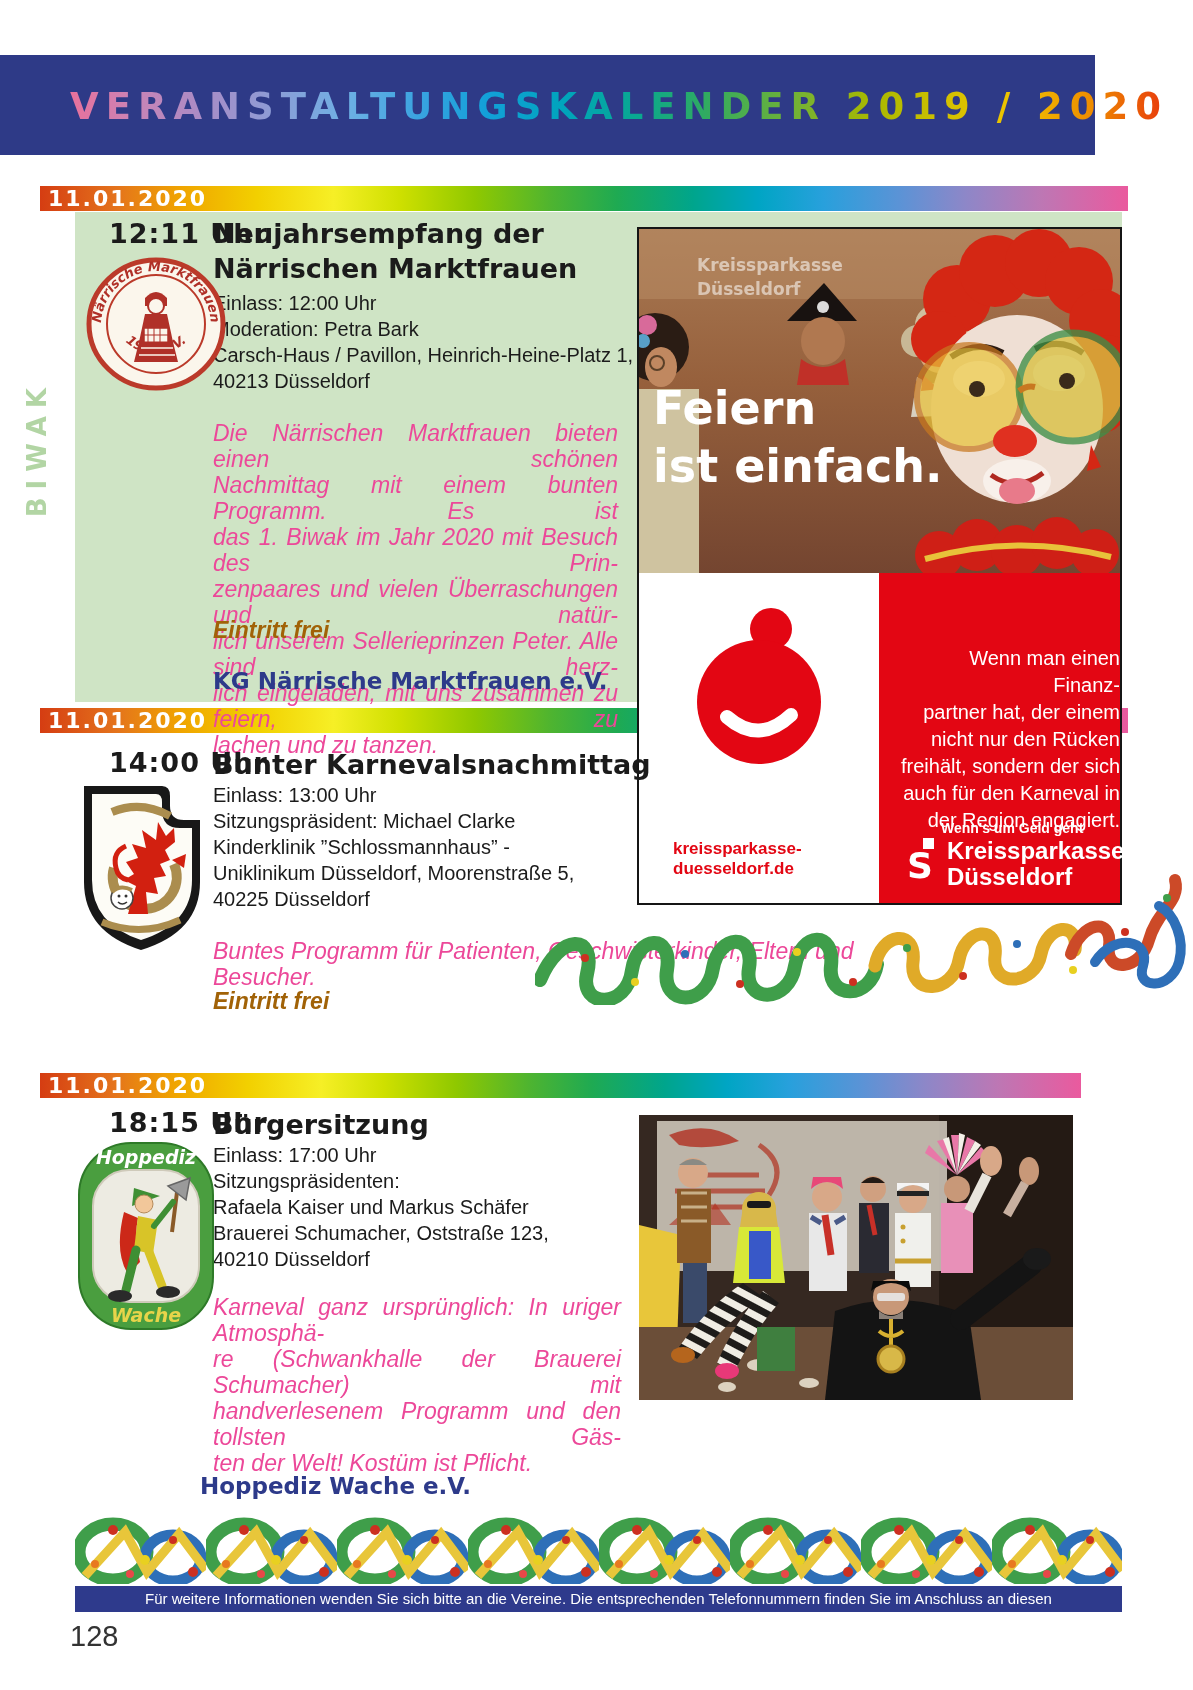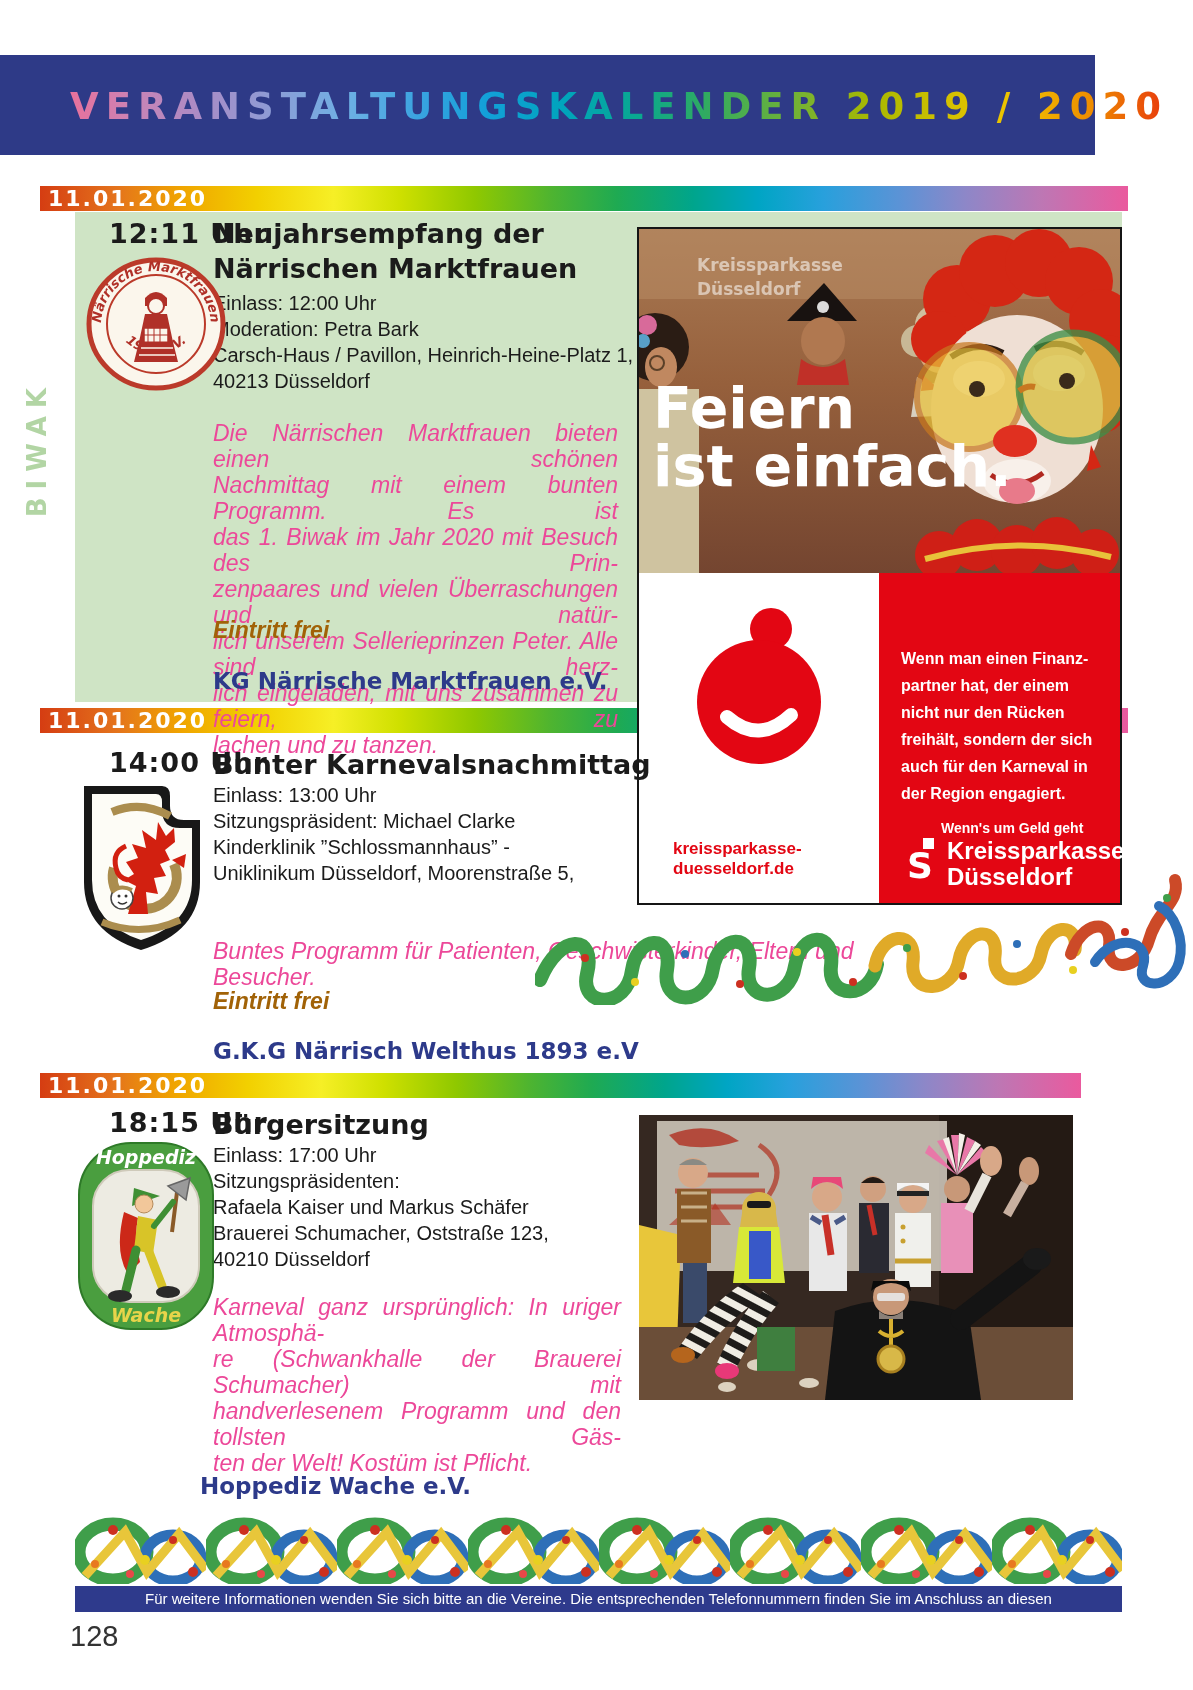--- a/index.html
+++ b/index.html
@@ -43,29 +43,29 @@
 
   .e1-time{left:85px;top:218px;}  .e1-title{left:213px;top:216px;}
   .e1-details{left:213px;top:290px;} .logo1{left:85px;top:256px;}
   .e1-desc{left:213px;top:420px;width:405px;}
   .e1-adm{left:213px;top:617px;}  .e1-org{left:213px;top:668px;}
 
   
   .ad{position:absolute;left:637px;top:227px;width:481px;height:674px;border:2px solid #151515;background:#fff;}
   .ad-photo{position:relative;width:481px;height:344px;overflow:hidden;}
   .ad-headline{position:absolute;left:14px;top:150px;font-family:"DejaVu Sans",sans-serif;
-    font-weight:800;font-size:57px;line-height:58px;color:#fff;}
+    font-weight:800;font-size:46px;line-height:58px;color:#fff;}
   .ad-sign{position:absolute;left:58px;top:24px;color:rgba(255,255,255,.55);
     font-family:"DejaVu Sans",sans-serif;font-weight:700;font-size:17px;line-height:24px;}
   .ad-bottom{position:absolute;left:0;top:344px;width:481px;height:330px;display:flex;}
   .ad-white{position:relative;width:240px;background:#fff;}
   .clown-icon{position:absolute;left:50px;top:34px;}
   .ad-site{position:absolute;left:34px;bottom:24px;font-weight:700;font-size:17px;color:#e30613;}
   .ad-red{position:relative;flex:1;background:#e30613;color:#fff;}
-  .ad-body{position:absolute;left:22px;top:72px;font-weight:700;font-size:16px;line-height:27px;}
+  .ad-body{position:absolute;left:22px;top:72px;font-weight:400;font-size:20px;line-height:27px;text-align:right;}
   .ad-slogan{position:absolute;left:62px;top:247px;font-size:14px;font-weight:600;}
   .ad-brand{position:absolute;left:30px;top:265px;display:flex;gap:10px;align-items:flex-start;}
   .ad-brand-name{font-size:24px;line-height:26px;font-weight:700;}
 
   .e2-time{left:85px;top:747px;}  .e2-title{left:213px;top:747px;}
   .e2-details{left:213px;top:782px;} .logo2{left:78px;top:782px;}
   .e2-note{left:213px;top:938px;width:680px;}
   .e2-adm{left:213px;top:988px;}  .e2-org{left:213px;top:1038px;}
   .streamer{left:535px;top:862px;}
 
@@ -261,41 +261,41 @@
 
   <div class="abs time e2-time">14:00 Uhr</div>
   <div class="abs etitle e2-title">
       <div>Bunter Karnevalsnachmittag</div>
     </div>
   <div class="abs details e2-details">
       <div>Einlass: 13:00 Uhr</div>
       <div>Sitzungspräsident: Michael Clarke</div>
       <div>Kinderklinik ”Schlossmannhaus” -</div>
       <div>Uniklinikum Düsseldorf, Moorenstraße 5,</div>
+      <div>40225 Düsseldorf</div>
     </div>
 
   <svg class="abs logo2" width="126" height="176" viewBox="0 0 126 176">
     <path d="M6,4 H84 Q92,4 92,14 V24 Q92,38 106,38 H122 V100 Q122,150 63,168 Q6,150 6,100 Z" fill="#181818"></path>
     <path d="M14,12 H78 Q84,12 84,20 V28 Q84,46 102,46 H114 V98 Q114,142 63,158 Q14,142 14,98 Z" fill="#fdfcf6"></path>
     <path d="M34,30 Q63,18 92,34" stroke="#ab8d4e" stroke-width="8" fill="none"></path>
     <path d="M36,86 A32,32 0 1 0 96,82" stroke="#ab8d4e" stroke-width="10" fill="none"></path>
     <path d="M50,132 L58,104 L46,98 L56,92 L48,80 L60,76 L54,62 L68,66 L64,48 L78,58 L80,40 L88,54 L96,46 L97,60 L87,68 L92,78 L82,82 L88,94 L76,96 L80,112 L68,110 L70,132 Z" fill="#d22010"></path>
     <path d="M48,64 q-14,6 -10,22 q2,10 12,12" stroke="#d22010" stroke-width="5" fill="none"></path>
     <path d="M94,78 l14,-6 -2,14 Z" fill="#d22010"></path>
     <circle cx="44" cy="116" r="11" fill="#fff" stroke="#444" stroke-width="1.5"></circle>
     <circle cx="41" cy="114" r="1.5" fill="#333"></circle>
       <circle cx="48" cy="114" r="1.5" fill="#333"></circle>
     <path d="M40,120 q4,4 9,0" stroke="#333" stroke-width="1.5" fill="none"></path>
     <path d="M34,110 q8,-8 20,-2" stroke="#ab8d4e" stroke-width="4" fill="none"></path>
     <path d="M24,140 Q63,156 102,138" stroke="#ab8d4e" stroke-width="7" fill="none"></path>
   </svg>
 
   <div class="abs desc e2-note">Buntes Programm für Patienten, Geschwisterkinder, Eltern und Besucher.</div>
   <div class="abs admission e2-adm">Eintritt frei</div>
-  <div class="abs organizer e2-org">G.K.G Närrisch Welthus 1893 e.V</div>
 
   <svg class="abs streamer" width="655" height="143" viewBox="0 0 655 143">
     <g fill="none" stroke-linecap="round">
       <path d="M5,118 C25,70 62,72 52,112 C44,146 92,148 97,108 C102,74 138,70 132,108 C126,144 172,146 178,106 C184,72 220,70 214,106 C208,142 254,142 260,104 C266,70 300,68 296,104 C292,138 336,138 342,102" stroke="#3f9e4a" stroke-width="14"></path>
       <path d="M340,104 C346,70 382,66 378,100 C374,134 418,132 424,98 C430,66 464,62 460,94 C456,126 500,124 506,92 C512,62 544,58 540,88" stroke="#e0aa28" stroke-width="13"></path>
       <path d="M536,92 C546,60 578,54 574,84 C570,112 606,108 614,78 C622,48 646,40 640,18" stroke="#cc4a28" stroke-width="12"></path>
       <path d="M560,100 C580,70 616,78 608,104 C600,128 636,128 644,100 C650,78 640,52 624,44" stroke="#2e6fb8" stroke-width="10"></path>
     </g>
     <g>
       <circle cx="50" cy="96" r="4" fill="#cc3020"></circle>

